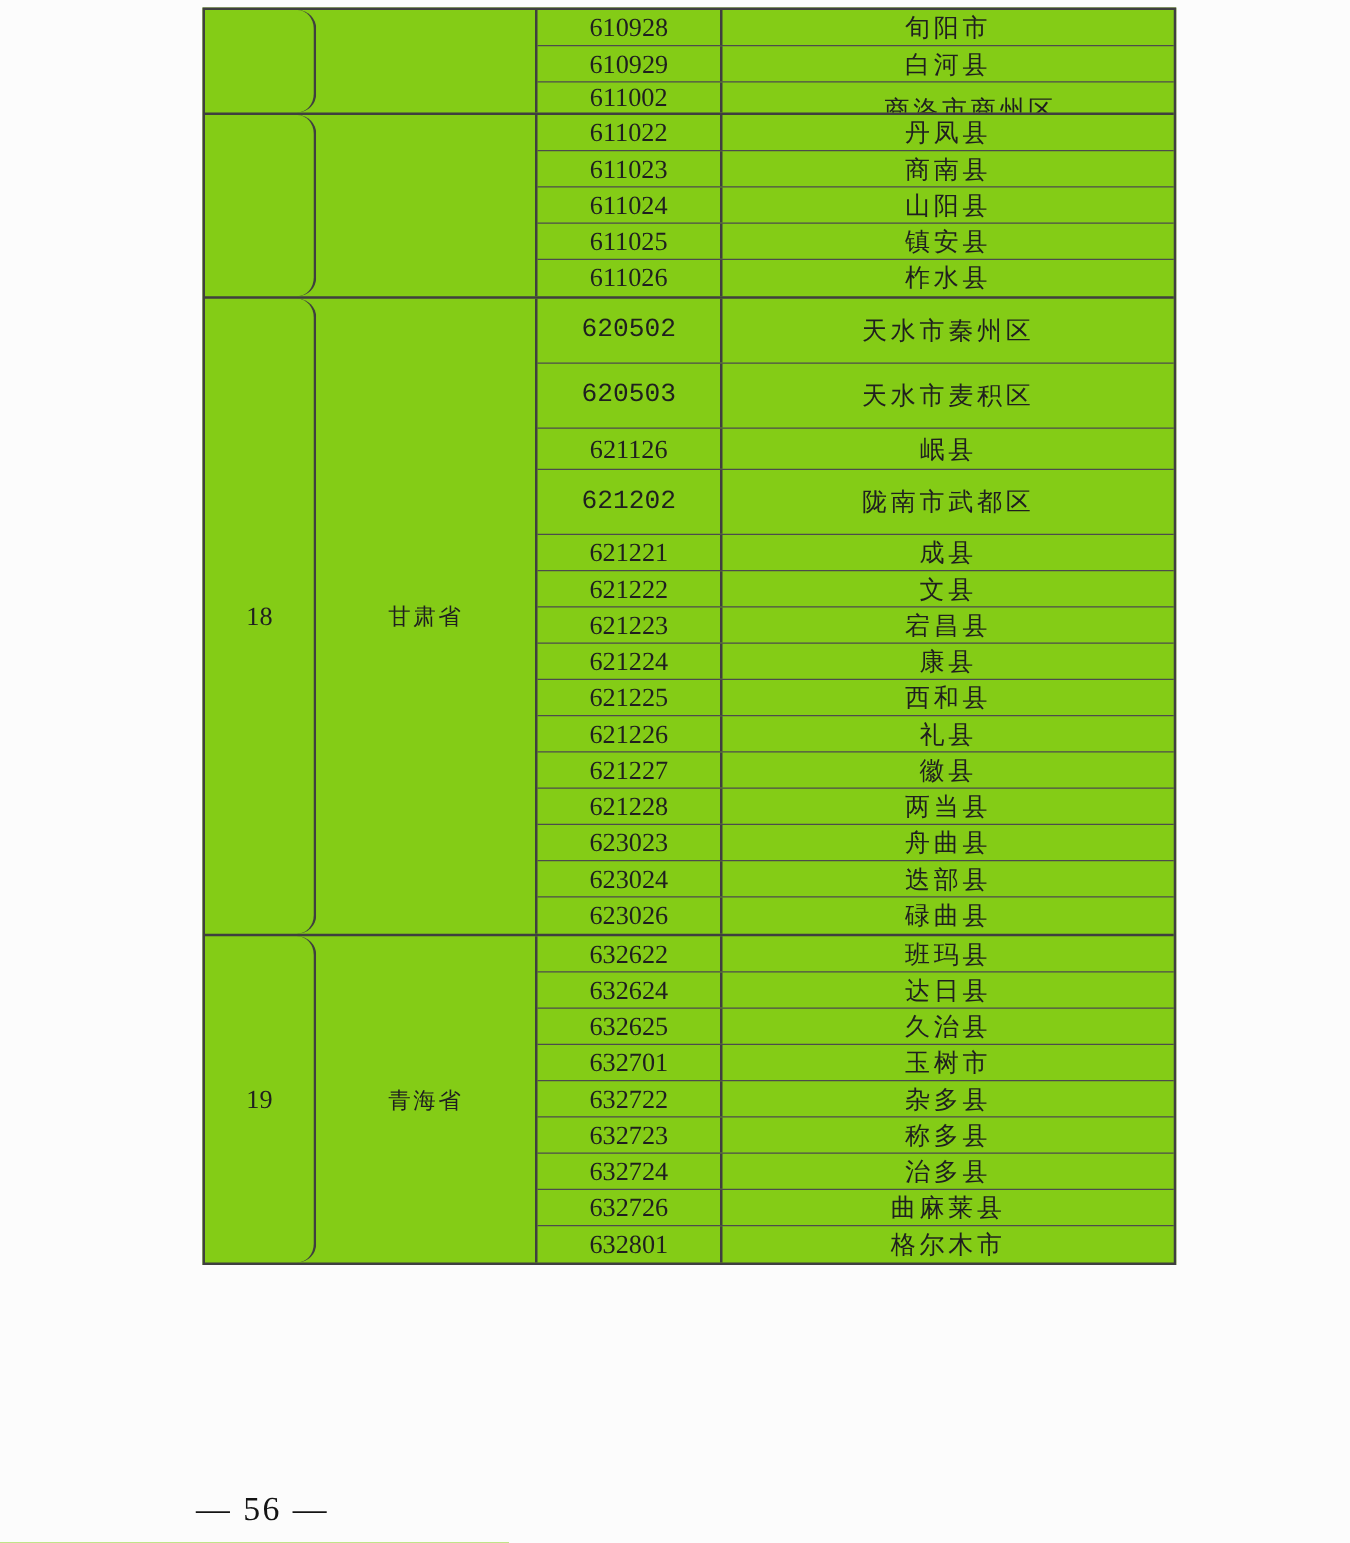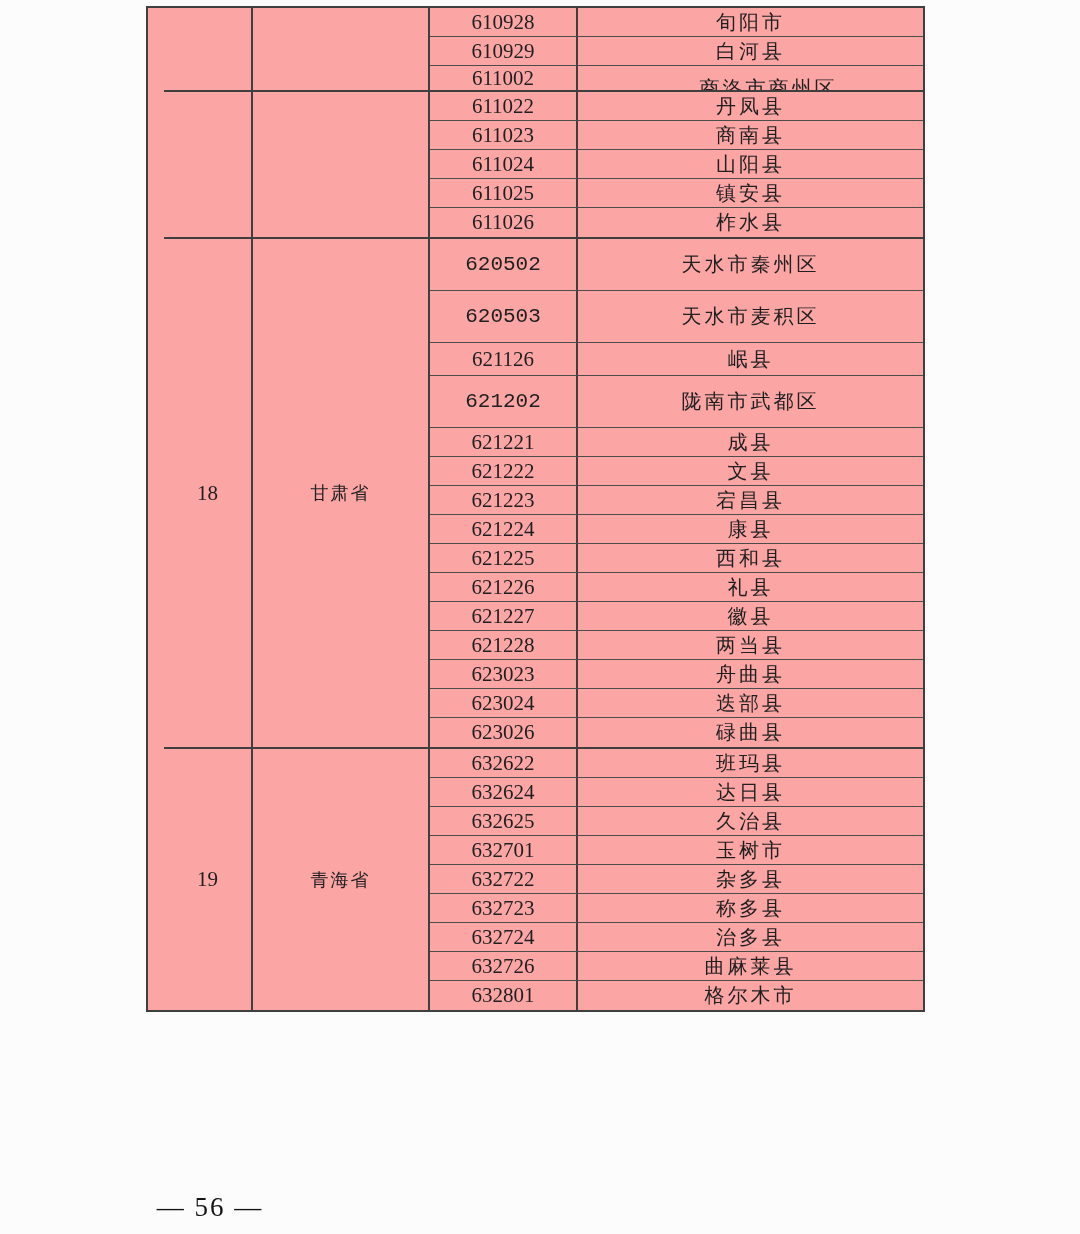--- a/index.html
+++ b/index.html
@@ -6,36 +6,36 @@
   html,body { width:1080px; height:1234px; }
   body {
     position:relative;
     background:#fcfcfc;
     font-family:"Liberation Serif","DejaVu Serif",serif;
     color:#1f1f1f;
     overflow:hidden;
   }
   .table {
     position:absolute;
-    left:146px; top:6px;
+    left:162px; top:6px;
     width:779px;
     border:2px solid #3f3f3f;
-    background:#fca5a5;
-    padding-left:16px;
+    background:#84cc16;
   }
   .section {
     display:flex;
     border-bottom:2px solid #3f3f3f;
   }
   .section:last-child { border-bottom:none; }
   .seq-cell {
     width:89px;
     border-right:2px solid #3f3f3f;
     display:flex; align-items:center; justify-content:center;
     font-size:21px;
+    border-radius:15px;
   }
   .prov-cell {
     width:177px;
     border-right:2px solid #3f3f3f;
     display:flex; align-items:center; justify-content:center;
     font-size:18px;
     letter-spacing:2px;
   }
   .rows { flex:1; display:flex; flex-direction:column; }
   .row {

